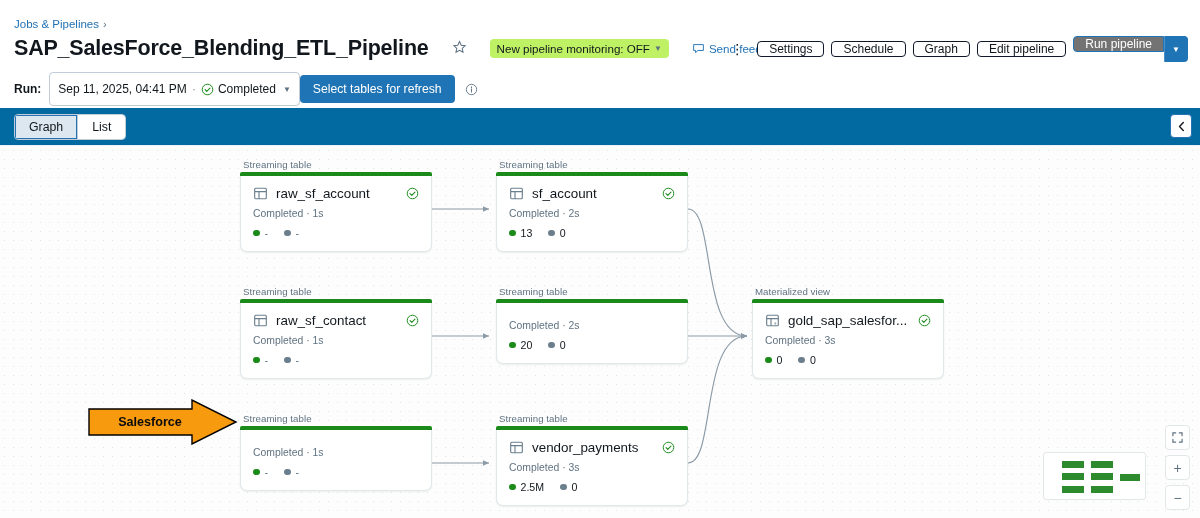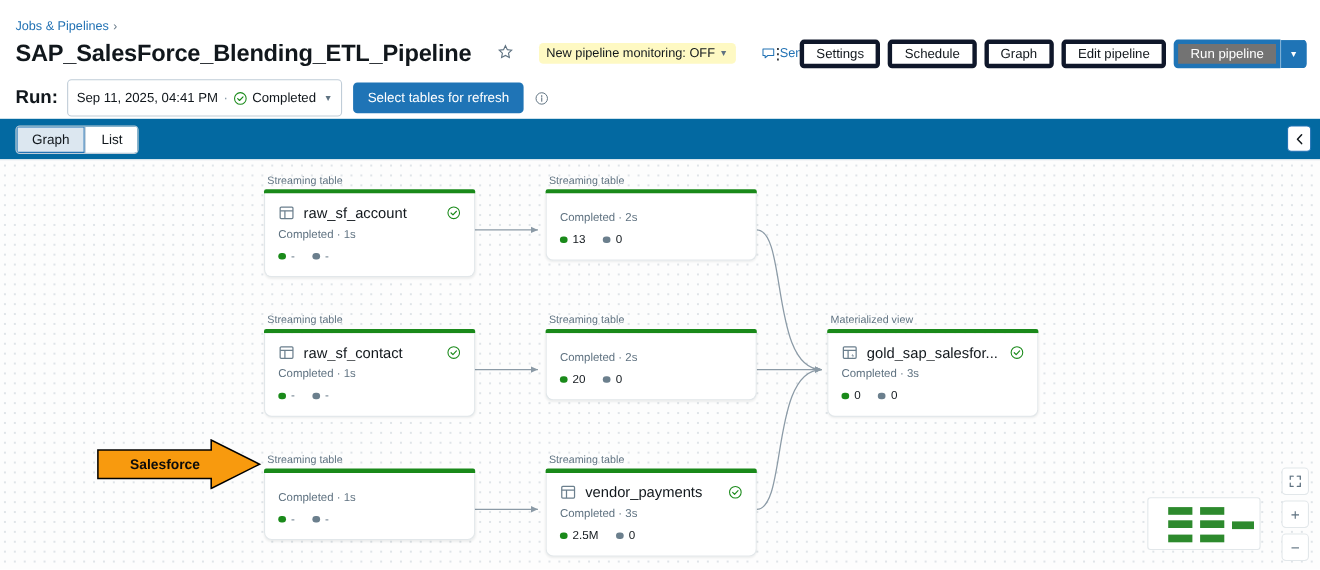--- a/index.html
+++ b/index.html
@@ -14,53 +14,53 @@
   
   .header { position: absolute; left: 0; top: 0; width: 1200px; height: 70px; background: #fff; }
   .breadcrumb { position: absolute; left: 14px; top: 18px; font-size: 11.5px; color: #1b5faa; }
   .breadcrumb .crumb { color: #2272b4; cursor: pointer; }
   .breadcrumb .sep { color: #5f7281; margin-left: 4px; font-size: 11px; }
 
   .title-row { position: absolute; left: 14px; top: 36px; display: flex; align-items: center; gap: 23px; }
   .page-title { font-size: 21.5px; font-weight: 700; color: #11171c; letter-spacing: -0.2px; }
   .star-icon { color: #5f7281; font-size: 15px; line-height: 1; cursor: pointer; }
   .monitor-chip {
-    background: #fef9c3; border-radius: 4px; padding: 3px 7px;
+    background: #bef264; border-radius: 4px; padding: 3px 7px;
     font-size: 11.6px; color: #11171c; display: flex; align-items: center; gap: 4px; cursor: pointer; justify-content: space-between;
   }
   .monitor-chip .chev { font-size: 8px; color: #5f7281; }
   .feedback { display: flex; align-items: center; gap: 4px; color: #2272b4; font-size: 11.6px; cursor: pointer; }
 
   .header-actions { position: absolute; right: 12px; top: 36px; display: flex; align-items: center; gap: 7px; }
   .kebab { color: #11171c; font-size: 14px; letter-spacing: 0; padding: 0 6px; cursor: pointer; line-height: 1; }
   .btn {
-    height: 26px; border: 4px solid #0f172a; background: #fff; border-radius: 4px;
+    height: 16px; border: 1px solid #0f172a; background: #fff; border-radius: 4px;
     font-size: 12px; color: #11171c; padding: 0 11px; display: flex; align-items: center;
     cursor: pointer; white-space: nowrap; font-family: "Liberation Sans", sans-serif;
   }
   .btn-primary { background: #737373; border-color: #1f74b6; color: #fff; border-radius: 4px 0 0 4px; font-weight: 400; }
   .btn-primary-split {
     background: #1f74b6; border: 1px solid #1f74b6; border-left: 1px solid #4a90c8; color: #fff;
     border-radius: 0 4px 4px 0; width: 24px; height: 26px; display: flex;
     align-items: center; justify-content: center; font-size: 8px; cursor: pointer;
   }
   .split-wrap { display: flex; }
 
   
   .runbar { position: absolute; left: 0; top: 70px; width: 1200px; height: 38px; background: #fff; display: flex; align-items: center; }
-  .run-label { margin-left: 14px; font-size: 17px; font-weight: 700; color: #11171c; }
+  .run-label { margin-left: 14px; font-size: 12px; font-weight: 700; color: #11171c; }
   .run-select {
     margin-left: 8px; height: 28px; border: 1px solid #c0cdd8; border-radius: 4px; background: #fff;
     display: flex; align-items: center; gap: 5px; padding: 16px 8px; font-size: 12px; color: #11171c; cursor: pointer;
   }
   .run-dot-sep { color: #8396a5; }
   .status-ok { display: flex; align-items: center; gap: 4px; color: #11171c; }
   .run-select .chev { font-size: 8px; color: #5f7281; margin-left: 2px; }
   .btn-select-tables {
-    margin-left: 10px; height: 28px; background: #1f74b6; color: #fff; border: none; border-radius: 4px;
+    height: 28px; background: #1f74b6; color: #fff; border: none; border-radius: 4px;
     font-size: 12.2px; padding: 0 13px; display: flex; align-items: center; cursor: pointer;
     font-family: "Liberation Sans", sans-serif;
   }
   .info-icon { margin-left: 10px; color: #5f7281; display: flex; align-items: center; cursor: pointer; }
 
   
   .tabbar { position: absolute; left: 0; top: 108px; width: 1200px; height: 37px; background: #0369a1; }
   .seg { position: absolute; left: 14px; top: 6px; display: flex; border: 1px solid #c0cdd8; border-radius: 4px; overflow: hidden; height: 26px; }
   .seg-item {
     padding: 0 14px; font-size: 12.3px; color: #11171c; display: flex; align-items: center;
@@ -261,20 +261,33 @@
               <span class="metric-dash">-</span>
             </span>
         </div>
       </div>
     </div>
 
     <div class="node" style="left:496px; top:13px;">
       <div class="node-type">Streaming table</div>
       <div class="node-accent"></div>
       <div class="node-box">
+        <div class="node-head">
+          <svg width="15" height="15" viewBox="0 0 16 16">
+              <rect x="1.8" y="2.4" width="12.4" height="11.2" rx="1" fill="none" stroke="#6b7f8d" stroke-width="1.2"></rect>
+              <path d="M1.8 6h12.4M6.4 6v7.6" stroke="#6b7f8d" stroke-width="1.2"></path>
+            </svg>
+          <span class="node-title">sf_account</span>
+          <span class="node-status">
+            <svg width="13" height="13" viewBox="0 0 16 16">
+                <circle cx="8" cy="8" r="6.5" fill="none" stroke="#1a8a1a" stroke-width="1.2"></circle>
+                <path d="M5 8.2l2.1 2.1L11 6.2" fill="none" stroke="#1a8a1a" stroke-width="1.3" stroke-linecap="round" stroke-linejoin="round"></path>
+              </svg>
+          </span>
+        </div>
         <div class="node-sub">Completed · 2s</div>
         <div class="node-metrics">
           <span class="metric">
               <span class="dot dot-green"></span>
               <span>13</span>
             </span>
           <span class="metric">
               <span class="dot dot-grey"></span>
               <span>0</span>
             </span>

